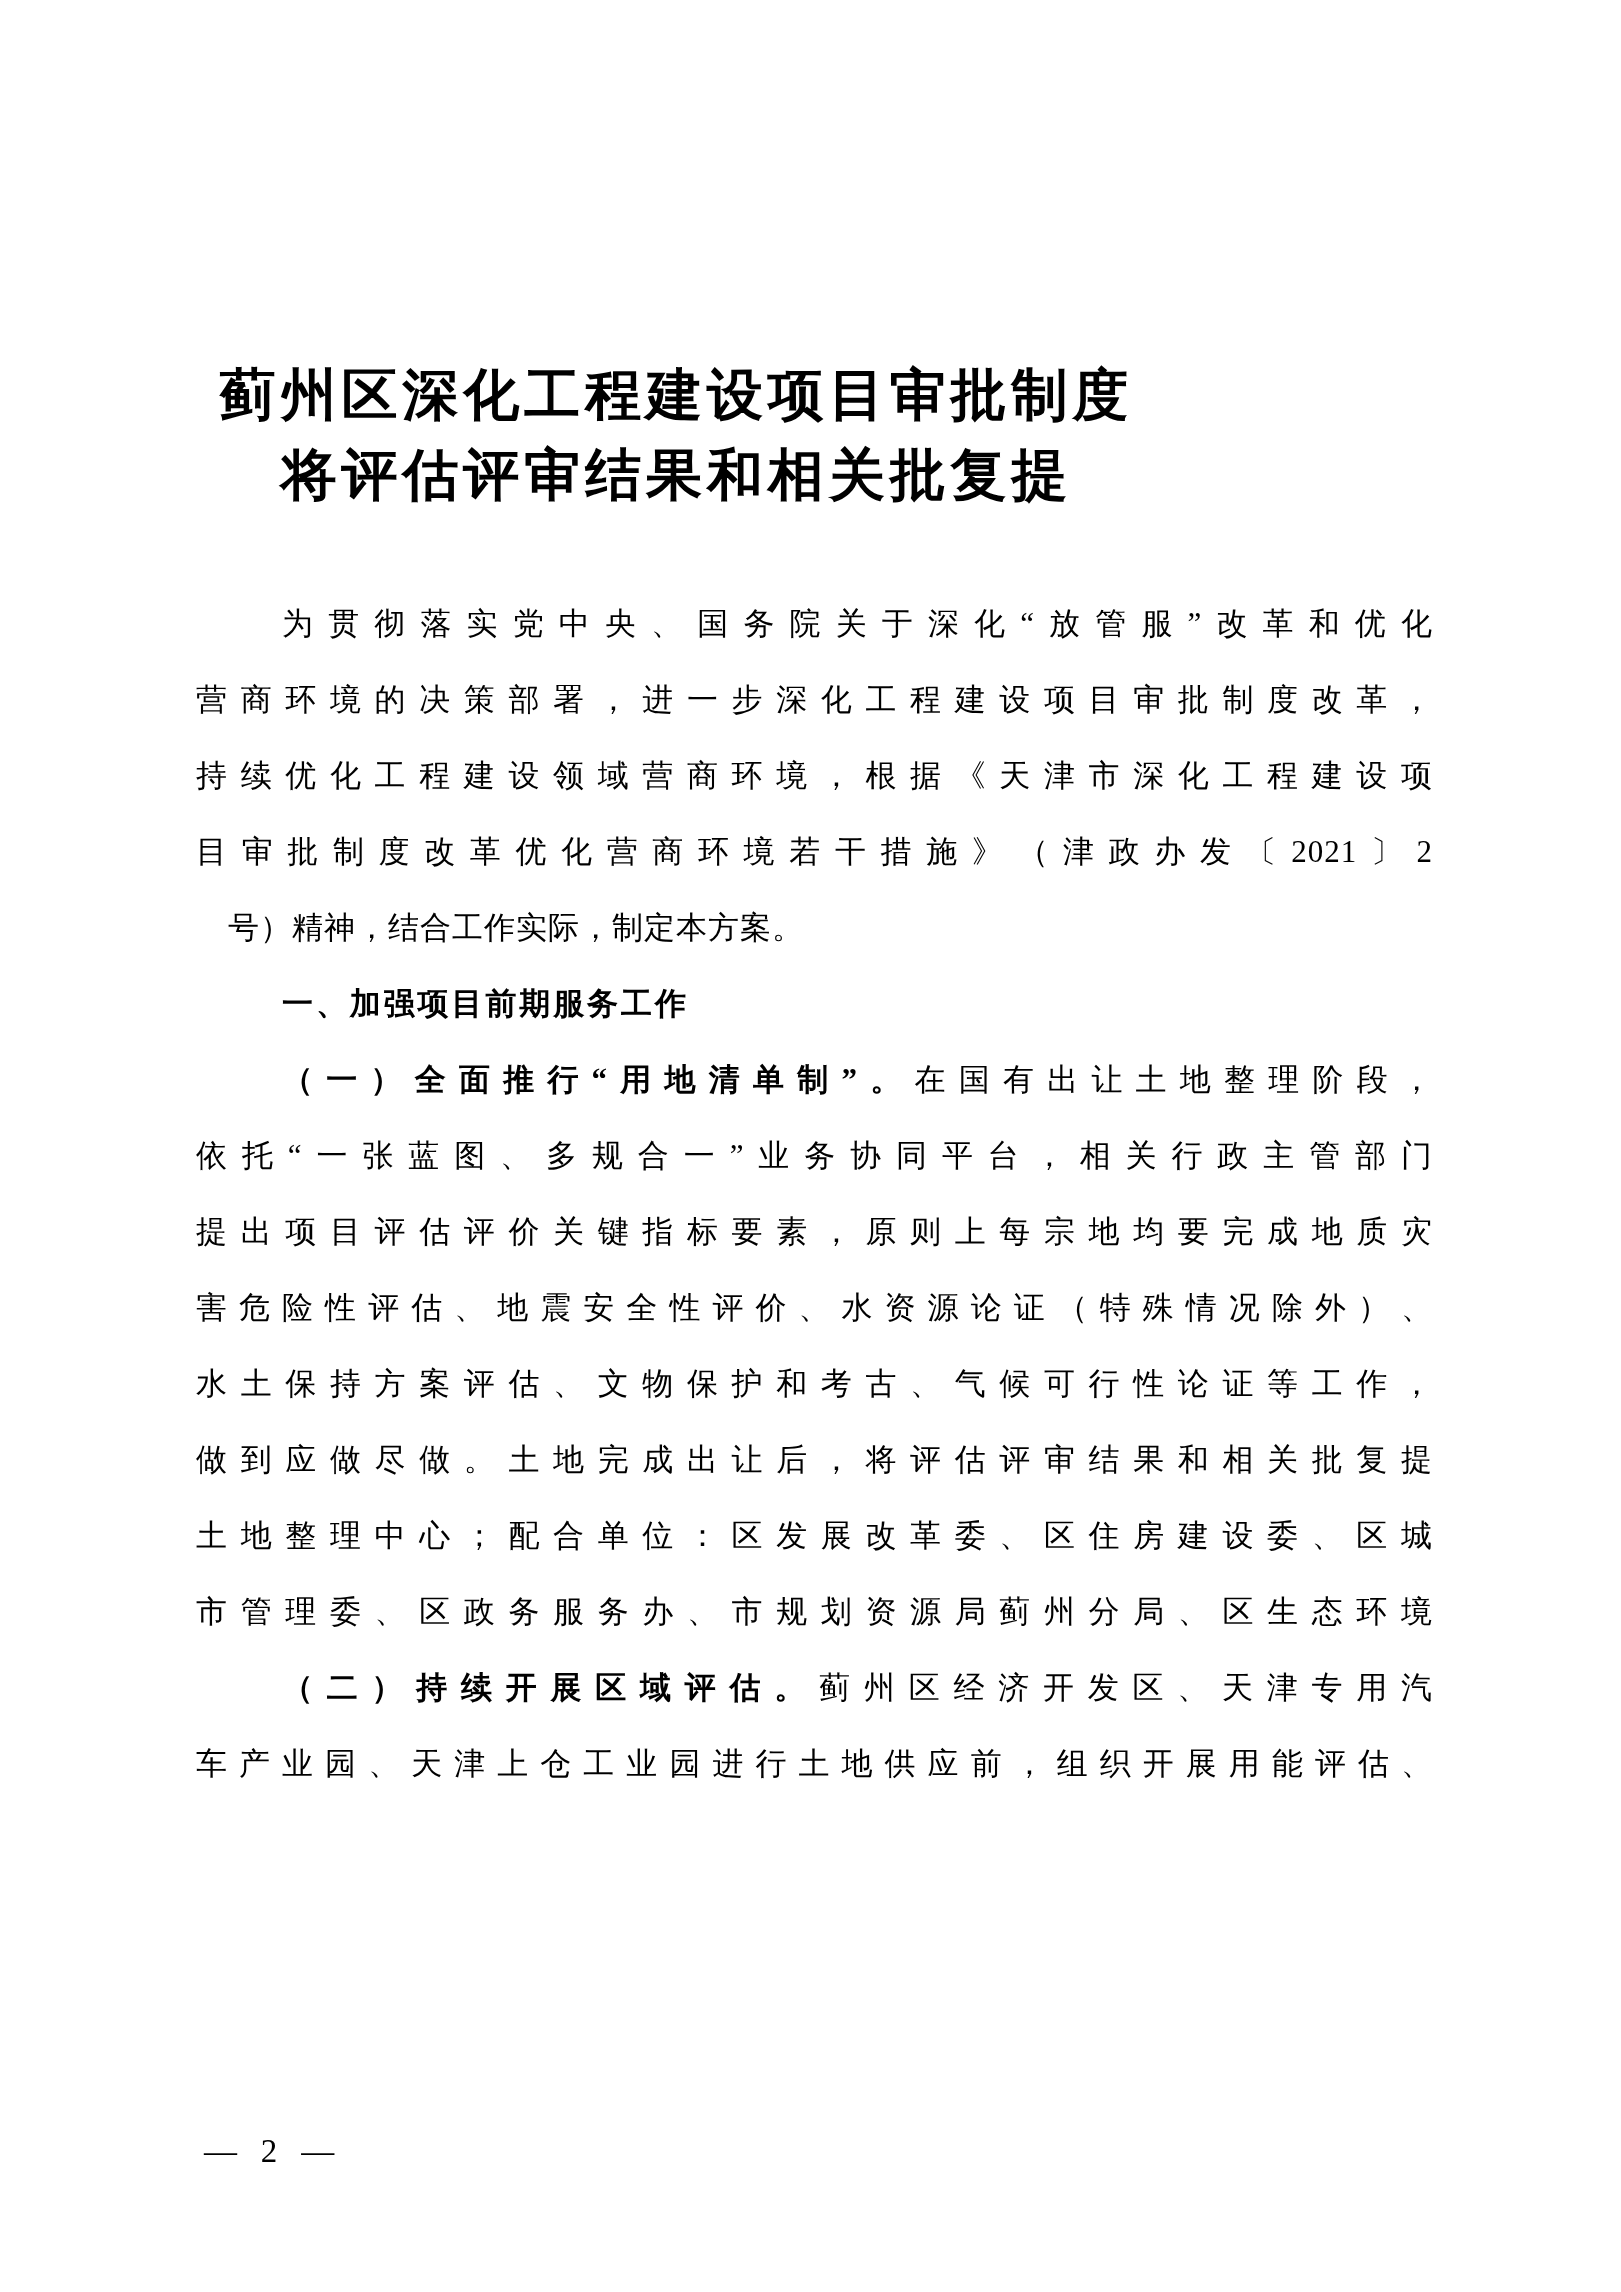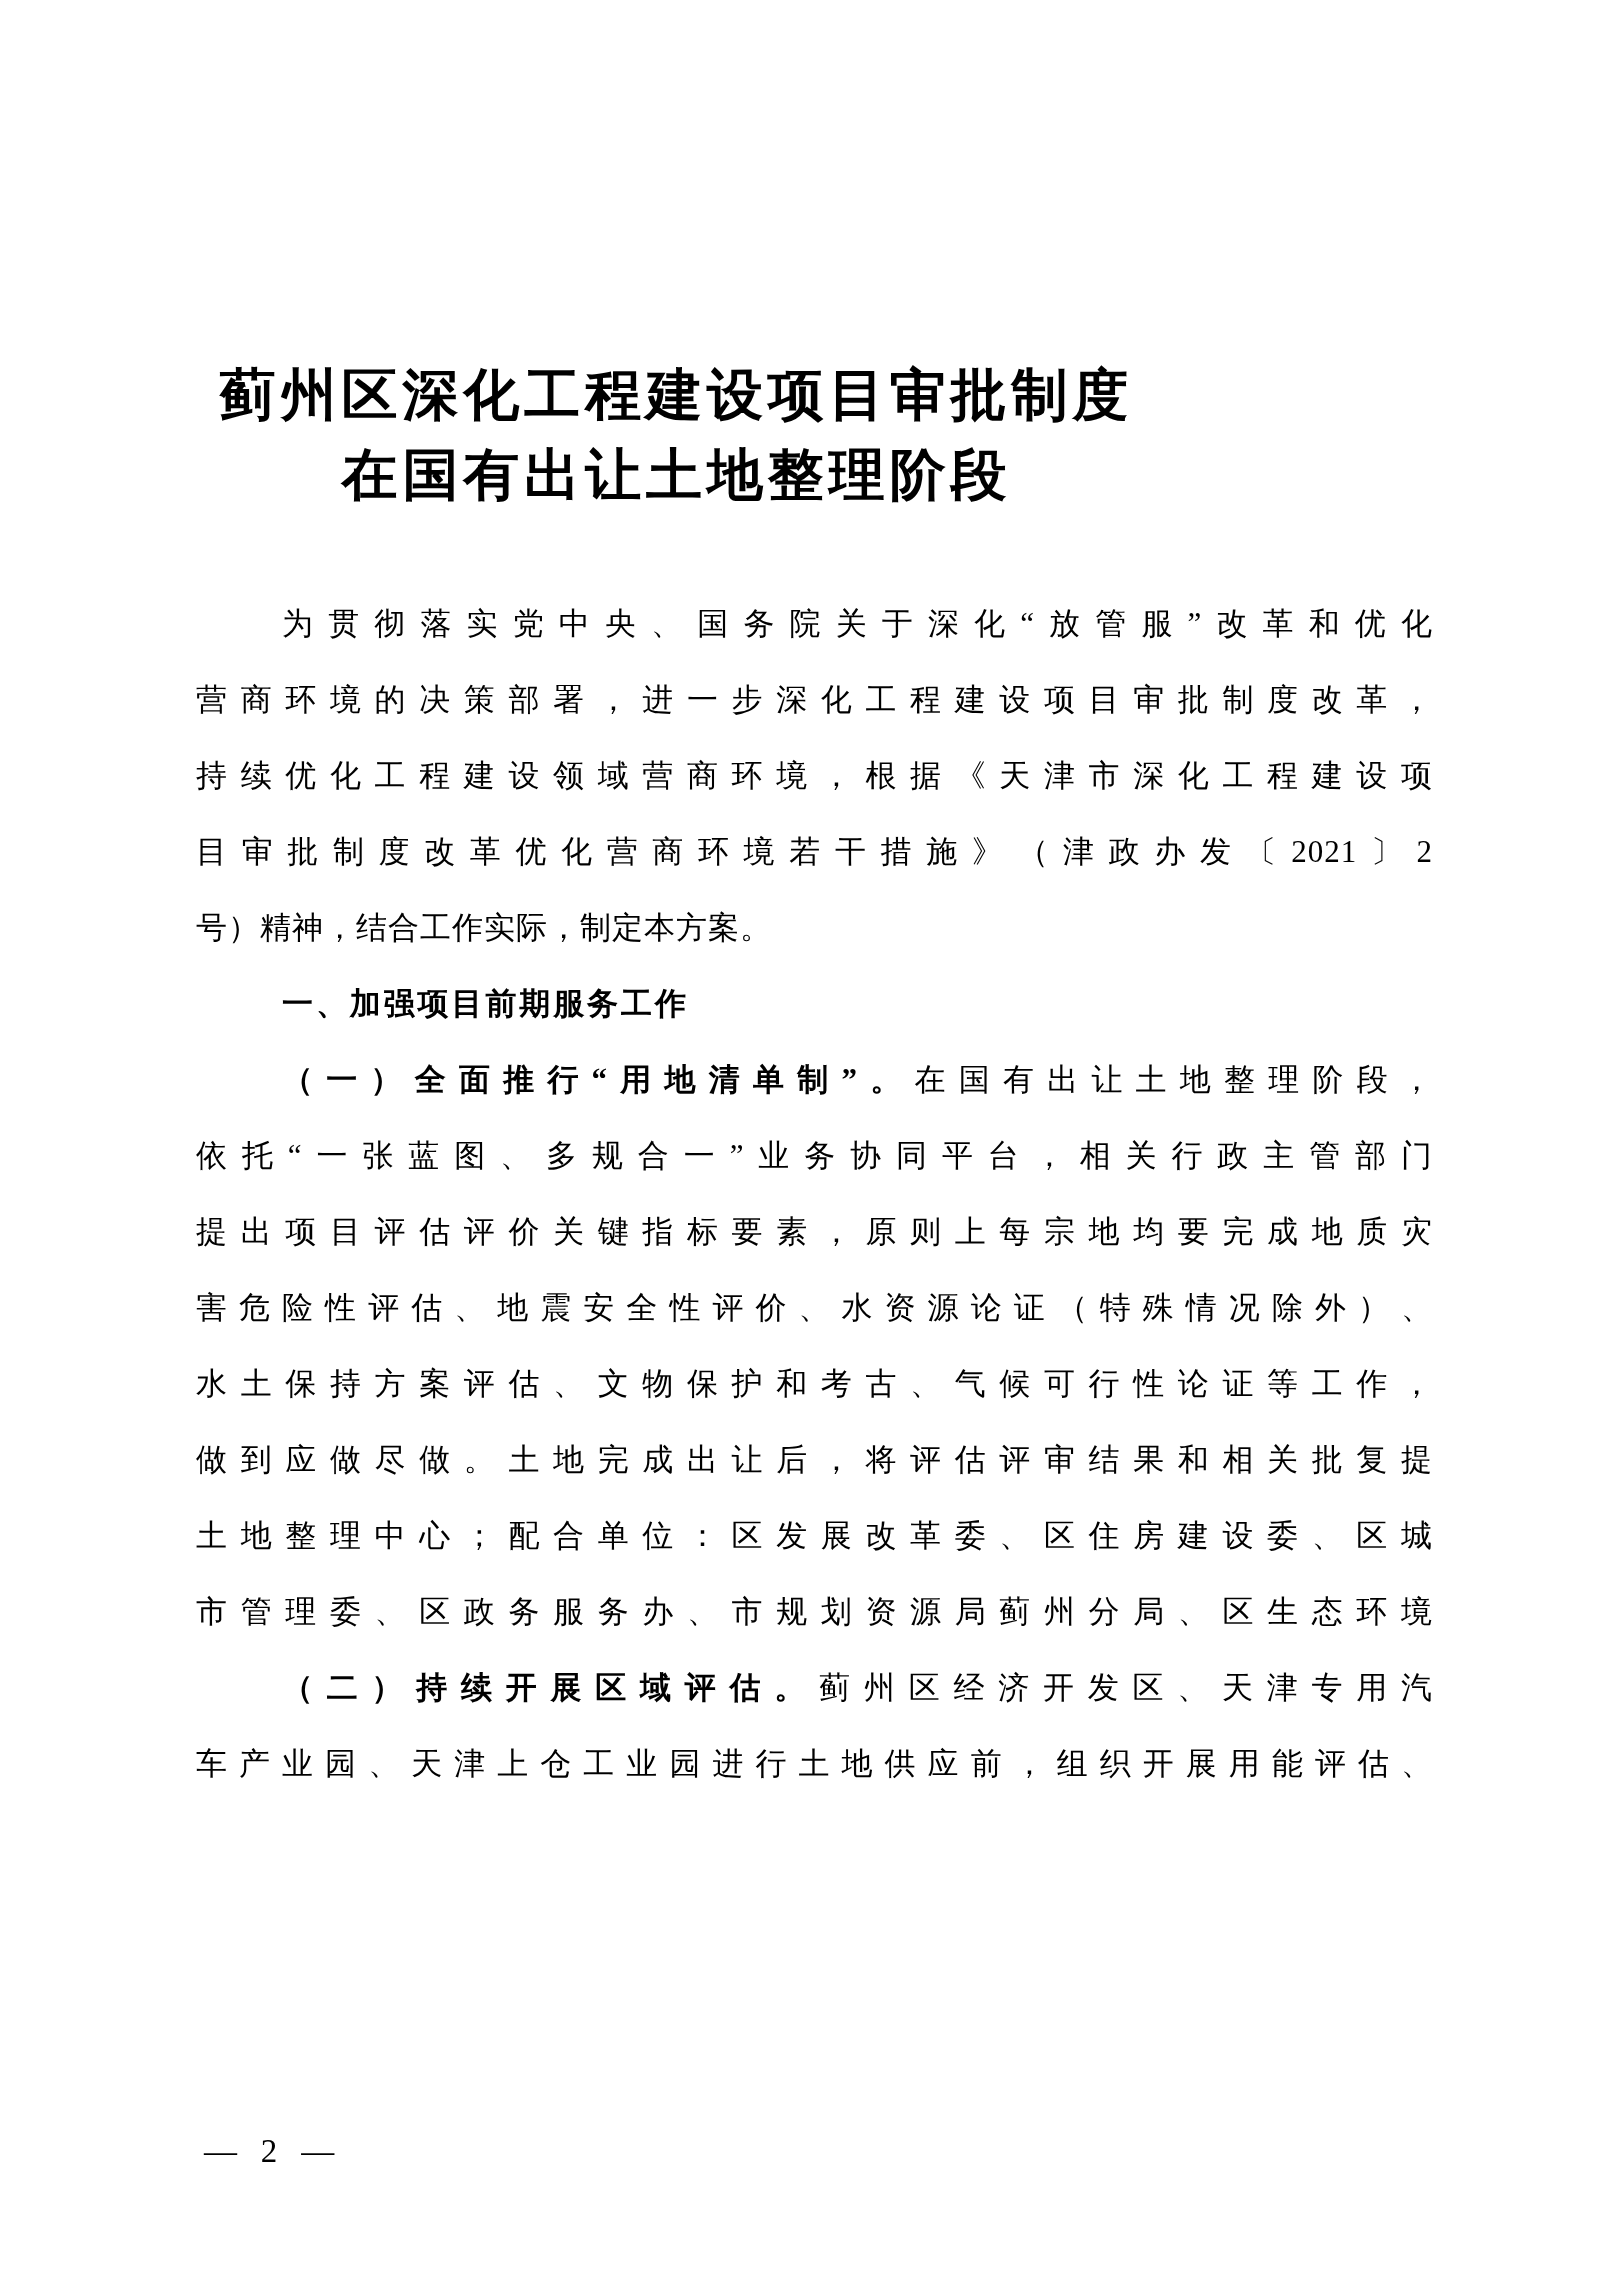--- a/index.html
+++ b/index.html
@@ -28,42 +28,42 @@
     font-size: 31px;
     line-height: 76px;
     letter-spacing: 1px;
     text-align: justify;
     text-align-last: justify;
     text-justify: inter-character;
     white-space: nowrap;
     overflow: visible;
   }
   .ln.indent { text-indent: 86px; }
-  .ln.short { text-align-last: left; }
+  .ln.short { text-align-last: left; margin-left: 32px; }
   .ln.heading {
     font-family: "Liberation Sans", "DejaVu Sans", sans-serif;
     font-weight: 700;
     text-align-last: left;
     letter-spacing: 2.9px;
   }
   .em-bold { font-weight: 700; }
   .page-num {
     position: absolute;
     top: 2133px; left: 204px;
     font-size: 33px;
     letter-spacing: 7.8px;
     font-family: "Liberation Serif", "DejaVu Serif", serif;
   }
 </style>
 </head>
 <body>
 
 <div class="doc-title">
   <div>蓟州区深化工程建设项目审批制度</div>
-  <div>在国有出让土地整理阶段</div>
+  <div>将评估评审结果和相关批复提</div>
 </div>
 
 <div class="body-text">
   <div class="ln indent">为贯彻落实党中央、国务院关于深化“放管服”改革和优化</div>
   <div class="ln">营商环境的决策部署，进一步深化工程建设项目审批制度改革，</div>
   <div class="ln">持续优化工程建设领域营商环境，根据《天津市深化工程建设项</div>
   <div class="ln">目审批制度改革优化营商环境若干措施》（津政办发〔2021〕2</div>
   <div class="ln short">号）精神，结合工作实际，制定本方案。</div>
   <div class="ln heading indent">一、加强项目前期服务工作</div>
   <div class="ln indent"><span class="em-bold">（一）全面推行“用地清单制”。</span><span>在国有出让土地整理阶段，</span></div>

